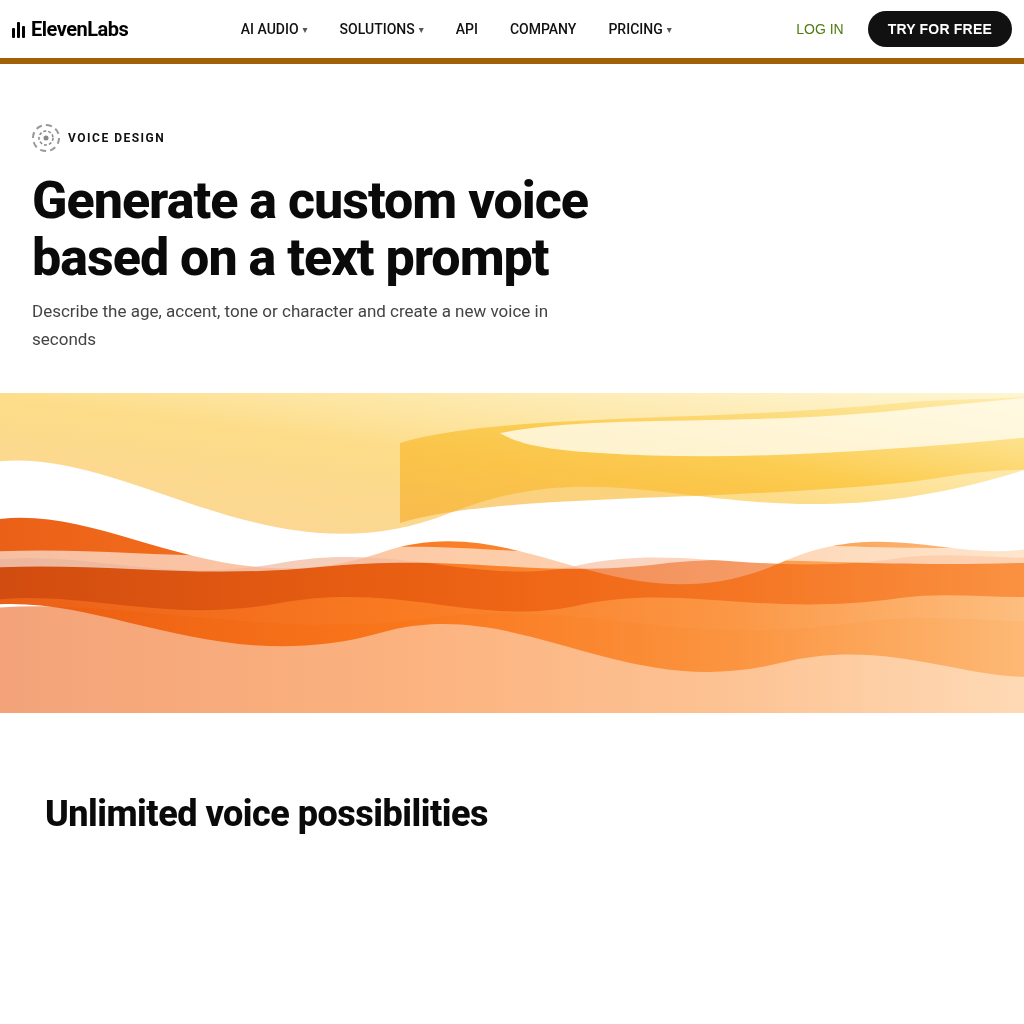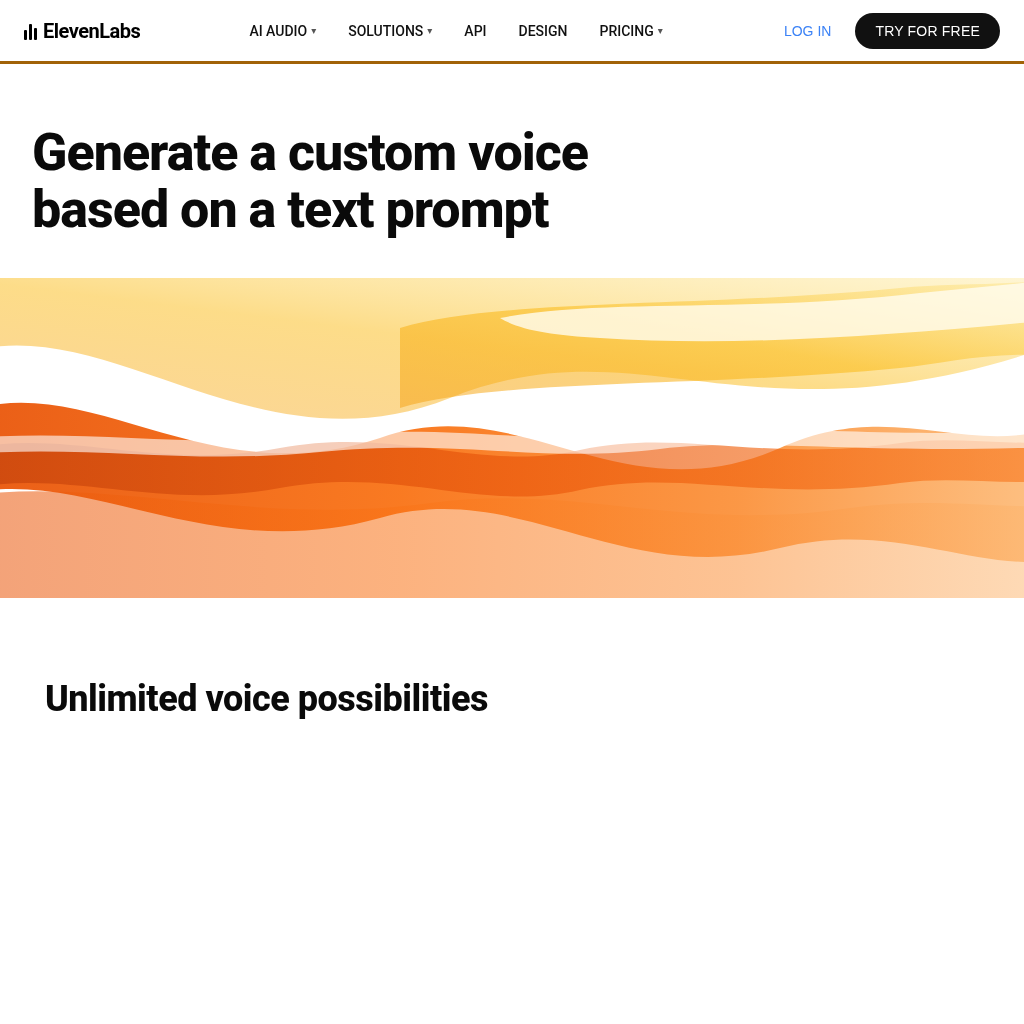--- a/index.html
+++ b/index.html
@@ -14,23 +14,23 @@
       width: 1024px;
       min-height: 1024px;
       overflow-x: hidden;
     }
 
     
     nav {
       display: flex;
       align-items: center;
       justify-content: space-between;
-      padding: 0 24px;
+      padding: 0 12px;
       height: 64px;
-      border-bottom: 3px solid #a16207;
+      border-bottom: 6px solid #a16207;
       position: relative;
       z-index: 10;
       background: #fff;
     }
 
     .nav-logo {
       display: flex;
       align-items: center;
       font-size: 20px;
       font-weight: 700;
@@ -64,30 +64,30 @@
 
     .nav-right {
       display: flex;
       align-items: center;
       gap: 12px;
     }
 
     .btn-login {
       font-size: 14px;
       font-weight: 500;
-      color: #3b82f6;
+      color: #4d7c0f;
       background: transparent;
       border: none;
       cursor: pointer;
       padding: 8px 12px;
     }
 
     .btn-try {
       font-size: 14px;
-      font-weight: 400;
+      font-weight: 700;
       color: #fff;
       background: #111;
       border: none;
       border-radius: 24px;
       padding: 10px 20px;
       cursor: pointer;
       letter-spacing: 0.2px;
     }
 
     
@@ -201,37 +201,47 @@
       <span class="chevron">▾</span>
     </a>
     <a class="nav-item" href="#">
       <span>SOLUTIONS</span>
       <span class="chevron">▾</span>
     </a>
     <a class="nav-item" href="#">
       <span>API</span>
     </a>
     <a class="nav-item" href="#">
-      <span>DESIGN</span>
+      <span>COMPANY</span>
     </a>
     <a class="nav-item" href="#">
       <span>PRICING</span>
       <span class="chevron">▾</span>
     </a>
   </div>
 
   <div class="nav-right">
     <button class="btn-login">LOG IN</button>
     <button class="btn-try">TRY FOR FREE</button>
   </div>
 </nav>
 
 <section class="hero">
+  <div class="badge">
+    <div class="spinner-icon">
+      <svg width="18" height="18" viewBox="0 0 18 18" fill="none">
+        <circle cx="9" cy="9" r="7" stroke="#888" stroke-width="1.5" stroke-dasharray="3 2" fill="none"></circle>
+        <circle cx="9" cy="9" r="2.5" fill="#888"></circle>
+      </svg>
+    </div>
+    <span class="badge-text">VOICE DESIGN</span>
+  </div>
 
   <h1 class="hero-title">Generate a custom voice based on a text prompt</h1>
+  <p class="hero-subtitle">Describe the age, accent, tone or character and create a new voice in seconds</p>
 </section>
 
 <div class="wave-section">
   <svg class="wave-svg" viewBox="0 0 1024 320" xmlns="http://www.w3.org/2000/svg" preserveAspectRatio="none">
     <defs>
       <linearGradient id="waveGrad1" x1="0%" y1="0%" x2="100%" y2="0%">
         <stop offset="0%" style="stop-color:#e8540a;stop-opacity:1"></stop>
         <stop offset="40%" style="stop-color:#f97316;stop-opacity:1"></stop>
         <stop offset="70%" style="stop-color:#fb923c;stop-opacity:1"></stop>
         <stop offset="100%" style="stop-color:#fdba74;stop-opacity:0.9"></stop>

